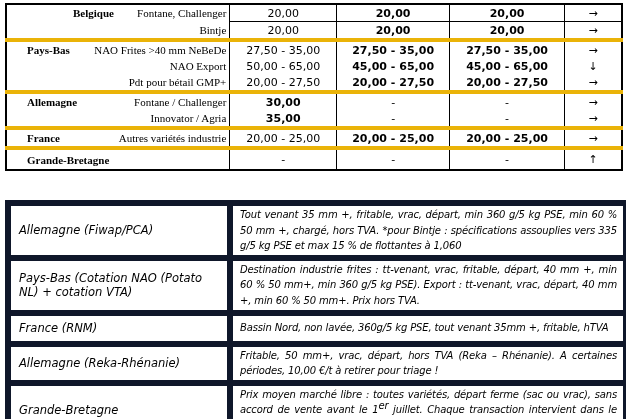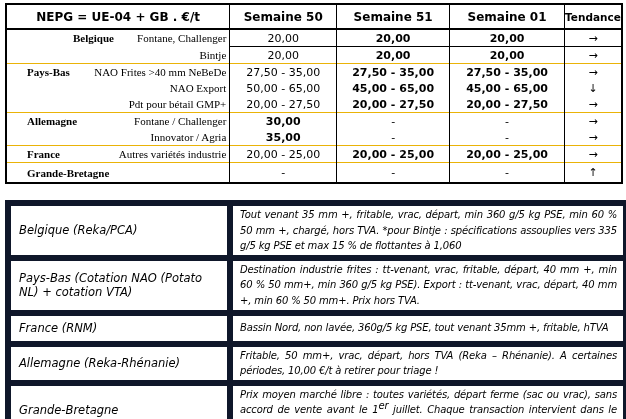--- a/index.html
+++ b/index.html
@@ -28,21 +28,21 @@
   .c-label .lw {
     display:flex; justify-content:space-between; align-items:flex-start;
     padding:0 3px 0 20px;
     font-family:Liberation Serif, serif;
   }
   .c-label .country { font-weight:bold; }
   .c-label.ind .country { padding-left:46px; }
   .c-val  { text-align:center; }
   .b      { font-weight:bold; }
   .c-trend { text-align:center; font-size:12px; }
-  tr.sec td { border-top:1px solid #eab308; }
+  tr.sec td { border-top:4px solid #eab308; }
   td.ibl  { border-bottom:1px solid #000; }
   tr.gbrow td { height:19px; }
 
   
   .notes-table {
     position:absolute; left:5px; top:200px; width:618px;
     border:2px solid #000;
   }
   .notes-table td { border:6px solid #0f172a; vertical-align:middle; padding:0; }
   .note-label {
@@ -68,27 +68,20 @@
 
   <table class="price-table">
     <colgroup>
       <col style="width:222px">
         <col style="width:106px">
         <col style="width:112px">
         <col style="width:114px">
         <col style="width:57px">
     </colgroup>
     <tbody>
-      <tr class="hdr">
-        <td class="v">NEPG = UE-04 + GB . €/t</td>
-        <td class="v">Semaine 50</td>
-        <td class="v">Semaine 51</td>
-        <td class="v">Semaine 01</td>
-        <td class="c-trend">Tendance</td>
-      </tr>
 
       <tr>
         <td class="c-label v ind">
           <div class="lw">
             <span class="country">Belgique</span>
             <span class="variety">Fontane, Challenger</span>
           </div>
         </td>
         <td class="c-val v ibl">20,00</td>
         <td class="c-val v b ibl">20,00</td>
@@ -198,21 +191,21 @@
     </tbody>
   </table>
 
   <table class="notes-table">
     <colgroup>
       <col style="width:222px">
         <col style="width:396px">
     </colgroup>
     <tbody>
       <tr class="r-be">
-        <td class="note-label">Belgique (Reka/PCA)</td>
+        <td class="note-label">Allemagne (Fiwap/PCA)</td>
         <td class="note-text">Tout venant 35 mm +, fritable, vrac, départ, min 360 g/5 kg PSE, min 60 % 50 mm +, chargé, hors TVA. *pour Bintje : spécifications assouplies vers 335 g/5 kg PSE et max 15 % de flottantes à 1,060</td>
       </tr>
       <tr class="r-nl">
         <td class="note-label">Pays-Bas (Cotation NAO (Potato NL) + cotation VTA)</td>
         <td class="note-text">Destination industrie frites : tt-venant, vrac, fritable, départ, 40 mm +, min 60 % 50 mm+, min 360 g/5 kg PSE). Export : tt-venant, vrac, départ, 40 mm +, min 60 % 50 mm+. Prix hors TVA.</td>
       </tr>
       <tr class="r-fr">
         <td class="note-label">France (RNM)</td>
         <td class="note-text">Bassin Nord, non lavée, 360g/5 kg PSE, tout venant 35mm +, fritable, hTVA</td>
       </tr>

